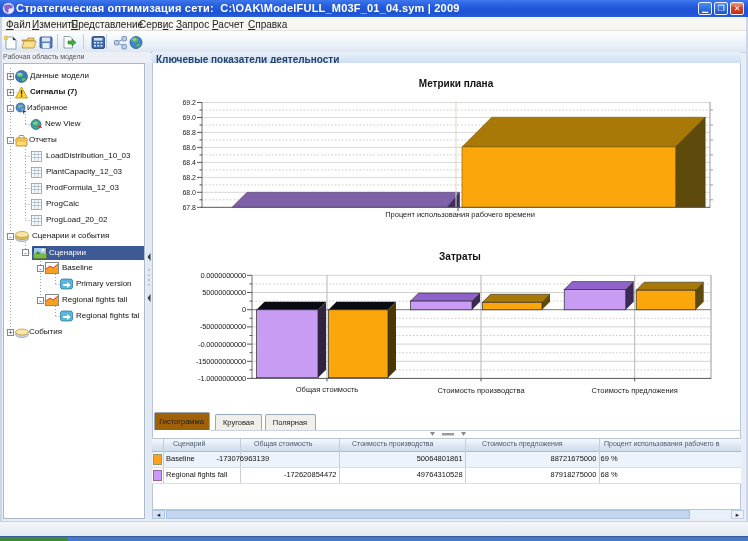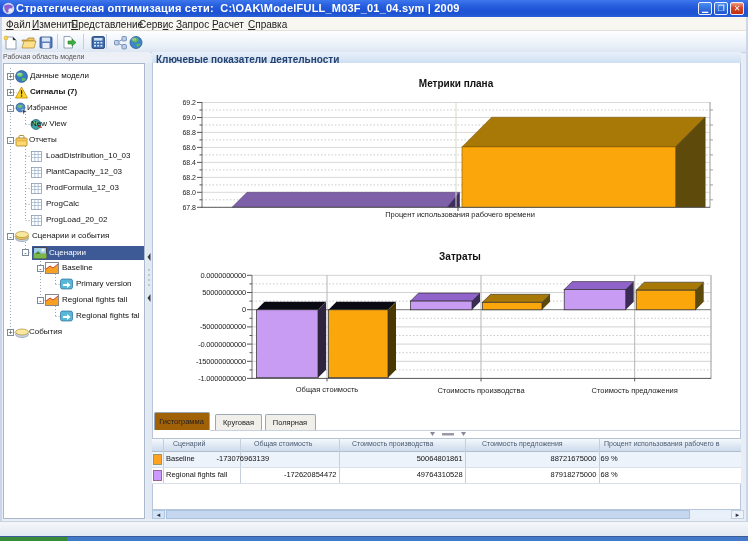--- a/index.html
+++ b/index.html
@@ -242,21 +242,21 @@
  <path d="M3 6 h4 v-2 l3.5 3 -3.5 3 v-2 h-4 Z" fill="#fff"></path>
 </svg>
 <svg class="abs" style="left:15px;top:326px" width="15" height="13" viewBox="0 0 15 13">
  <ellipse cx="7" cy="8.5" rx="6.5" ry="3" fill="#C8D4E4" stroke="#7a8aa0" stroke-width="0.6"></ellipse>
  <ellipse cx="7" cy="6" rx="6.5" ry="3" fill="#F8E8A0" stroke="#A8821E" stroke-width="0.6"></ellipse>
 </svg>
 
 <div class="abs trow" style="left:30px;top:71px">Данные модели</div>
 <div class="abs trow" style="left:30px;top:87px;font-weight:bold">Сигналы (7)</div>
 <div class="abs trow" style="left:27px;top:103px">Избранное</div>
-<div class="abs trow" style="left:31px;top:119px">New View</div>
+<div class="abs trow" style="left:45px;top:119px">New View</div>
 <div class="abs trow" style="left:29px;top:135px">Отчеты</div>
 <div class="abs trow" style="left:46px;top:151px">LoadDistribution_10_03</div>
 <div class="abs trow" style="left:46px;top:167px">PlantCapacity_12_03</div>
 <div class="abs trow" style="left:46px;top:183px">ProdFormula_12_03</div>
 <div class="abs trow" style="left:46px;top:199px">ProgCalc</div>
 <div class="abs trow" style="left:46px;top:215px">ProgLoad_20_02</div>
 <div class="abs trow" style="left:32px;top:231px">Сценарии и события</div>
 <div class="abs trow" style="left:49px;top:248px;color:#fff">Сценарии</div>
 <div class="abs trow" style="left:62px;top:263px">Baseline</div>
 <div class="abs trow" style="left:76px;top:279px">Primary version</div>

